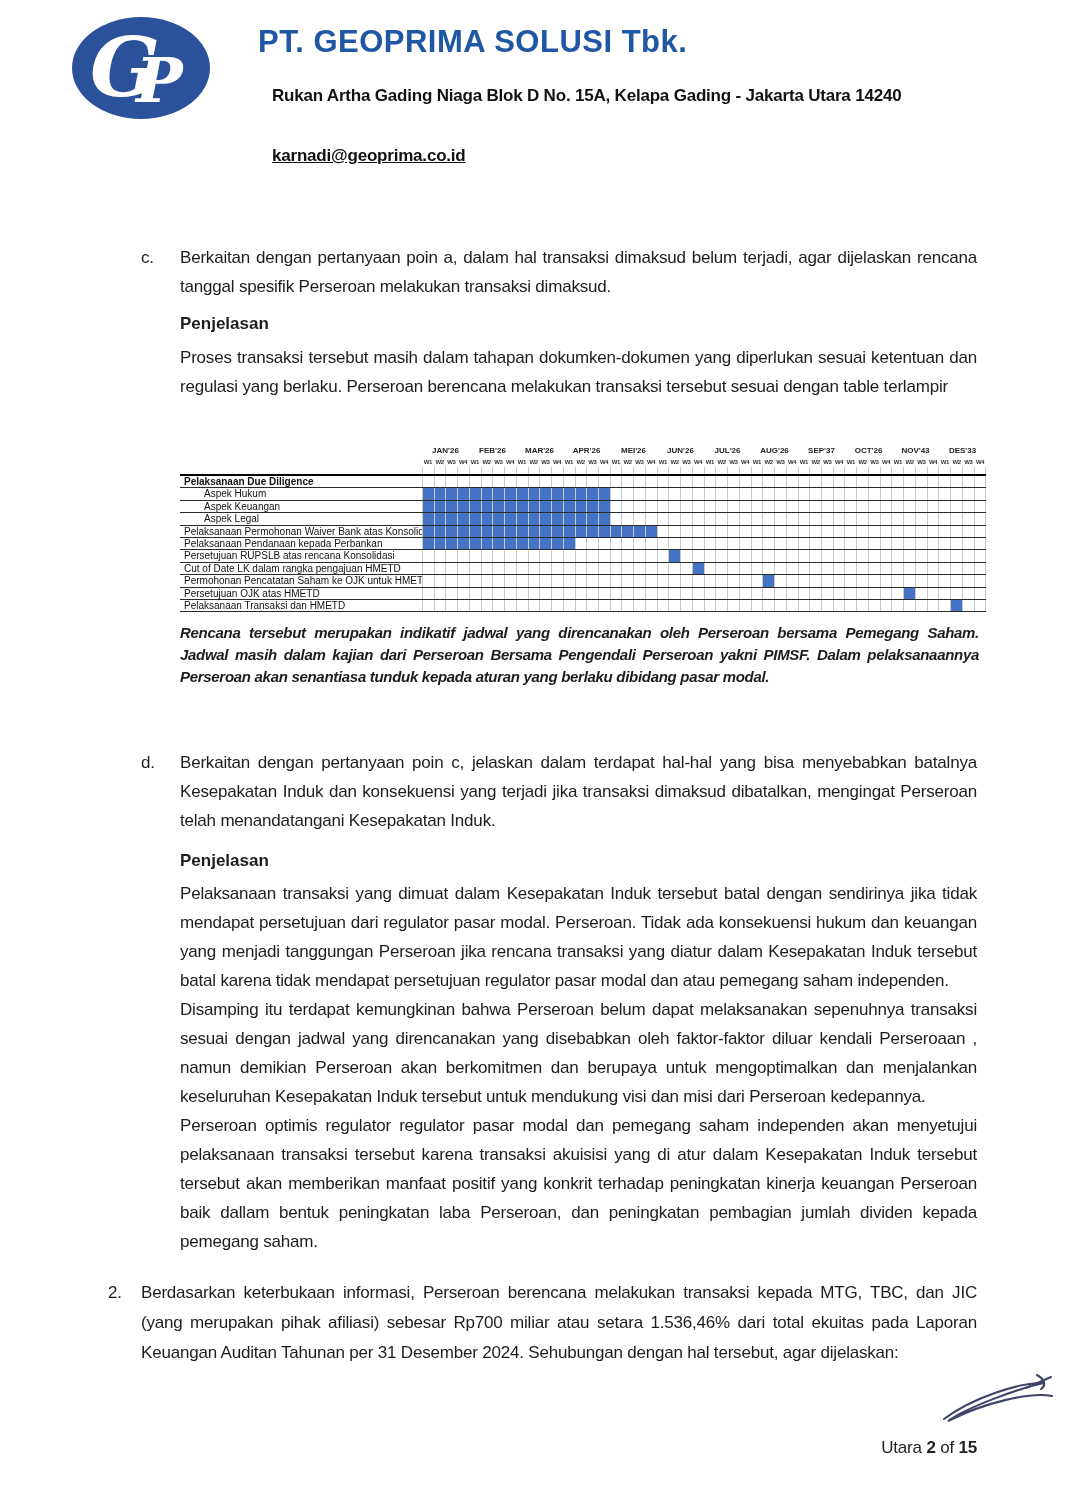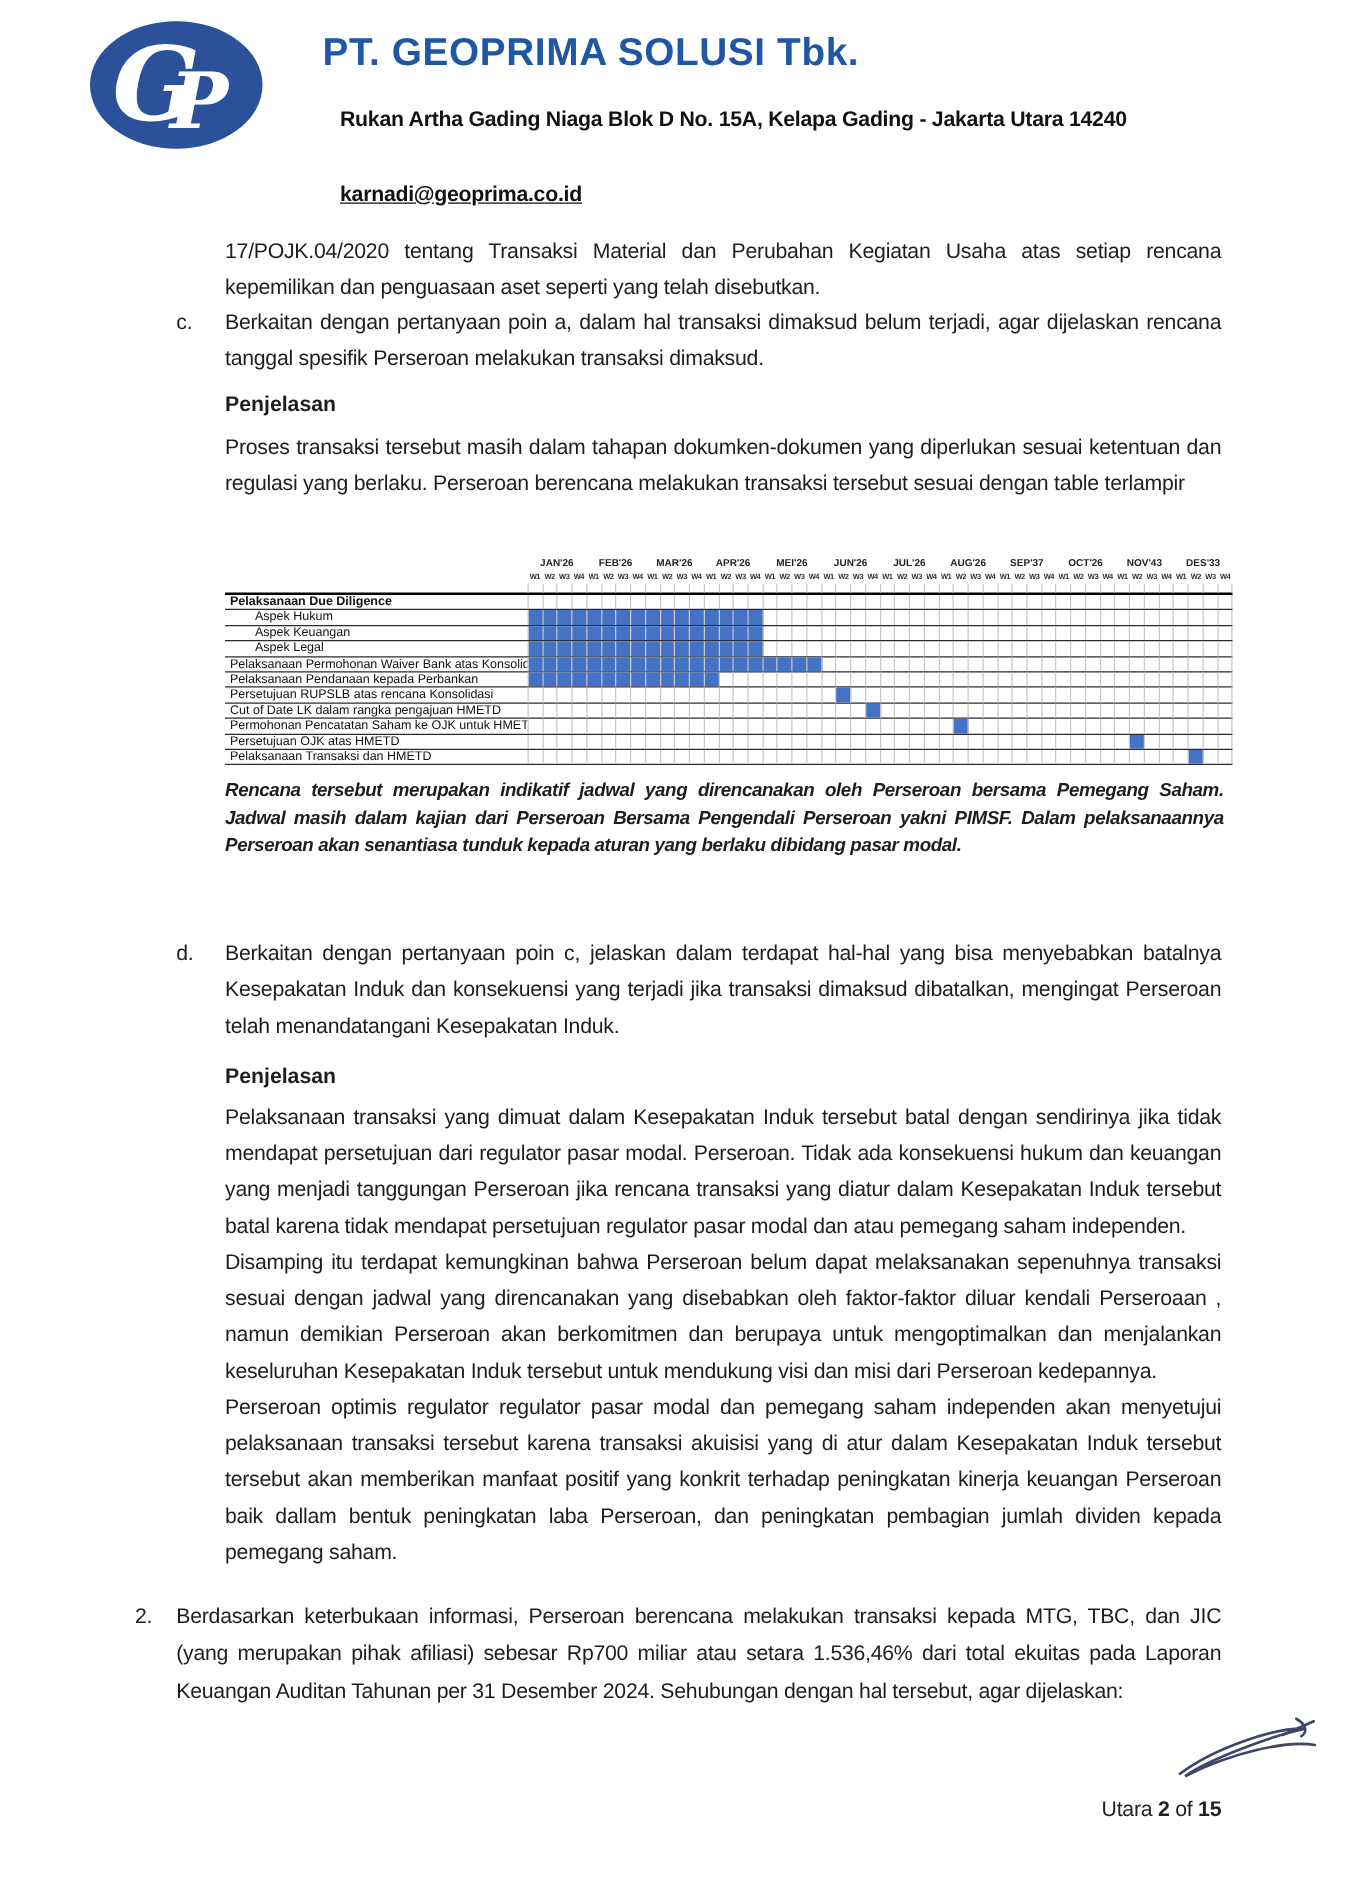--- a/index.html
+++ b/index.html
@@ -77,21 +77,20 @@
       <text x="66" y="86" font-size="62" fill="#ffffff" font-family="DejaVu Serif, serif" font-style="italic" font-weight="bold">P</text>
     </svg>
   </div>
 
   <div class="company-title">PT. GEOPRIMA SOLUSI Tbk.</div>
   <div class="hline addr">Rukan Artha Gading Niaga Blok D No. 15A, Kelapa Gading - Jakarta Utara 14240</div>
   <div class="hline email2">
     <span class="ulink">karnadi@geoprima.co.id</span>
   </div>
 
-  <p class="para" style="top:186px">17/POJK.04/2020 tentang Transaksi Material dan Perubahan Kegiatan Usaha atas setiap rencana kepemilikan dan penguasaan aset seperti yang telah disebutkan.</p>
 
   <div class="hang" style="left:141px;top:243px;width:836px">
     <span class="marker">c.</span>
     <p class="htext" style="padding-left:39px">Berkaitan dengan pertanyaan poin a, dalam hal transaksi dimaksud belum terjadi, agar dijelaskan rencana tanggal spesifik Perseroan melakukan transaksi dimaksud.</p>
   </div>
 
   <h3 class="heading" style="top:314px">Penjelasan</h3>
   <p class="para" style="top:343px">Proses transaksi tersebut masih dalam tahapan dokumken-dokumen yang diperlukan sesuai ketentuan dan regulasi yang berlaku. Perseroan berencana melakukan transaksi tersebut sesuai dengan table terlampir</p>
 
   <div class="gantt">

